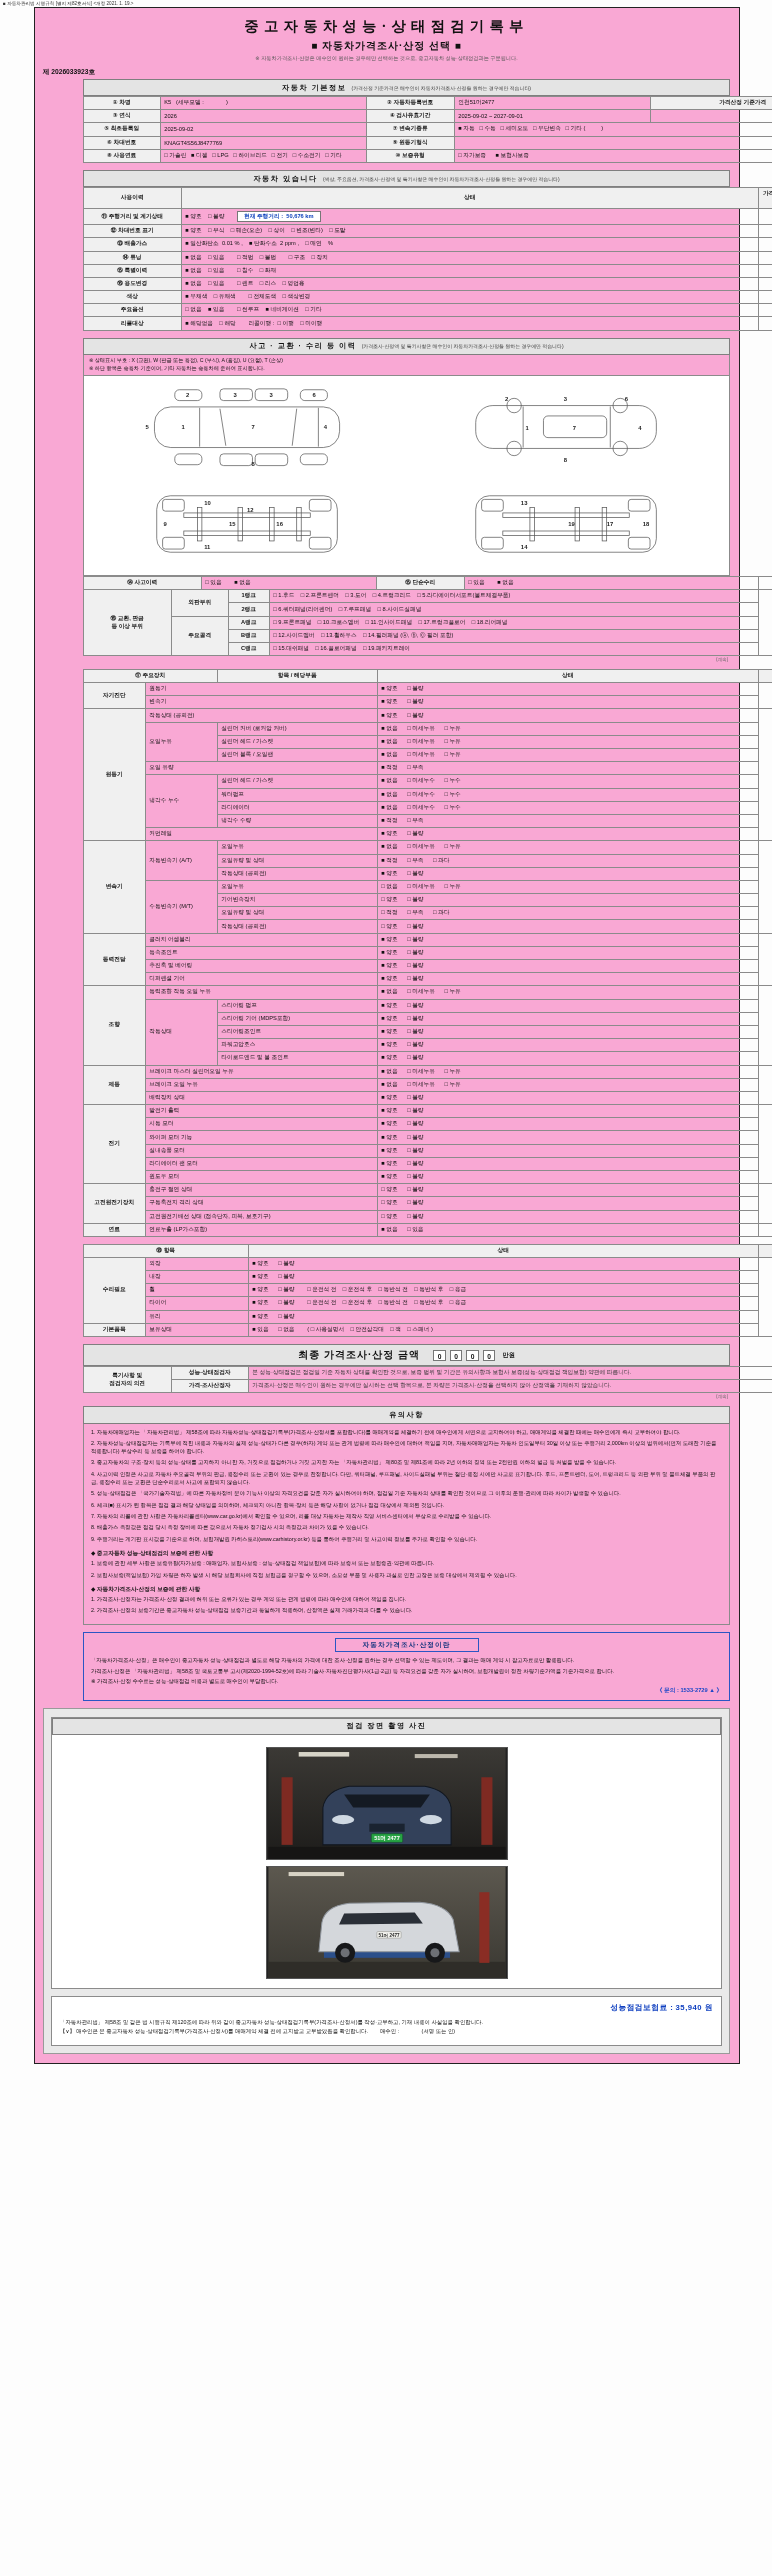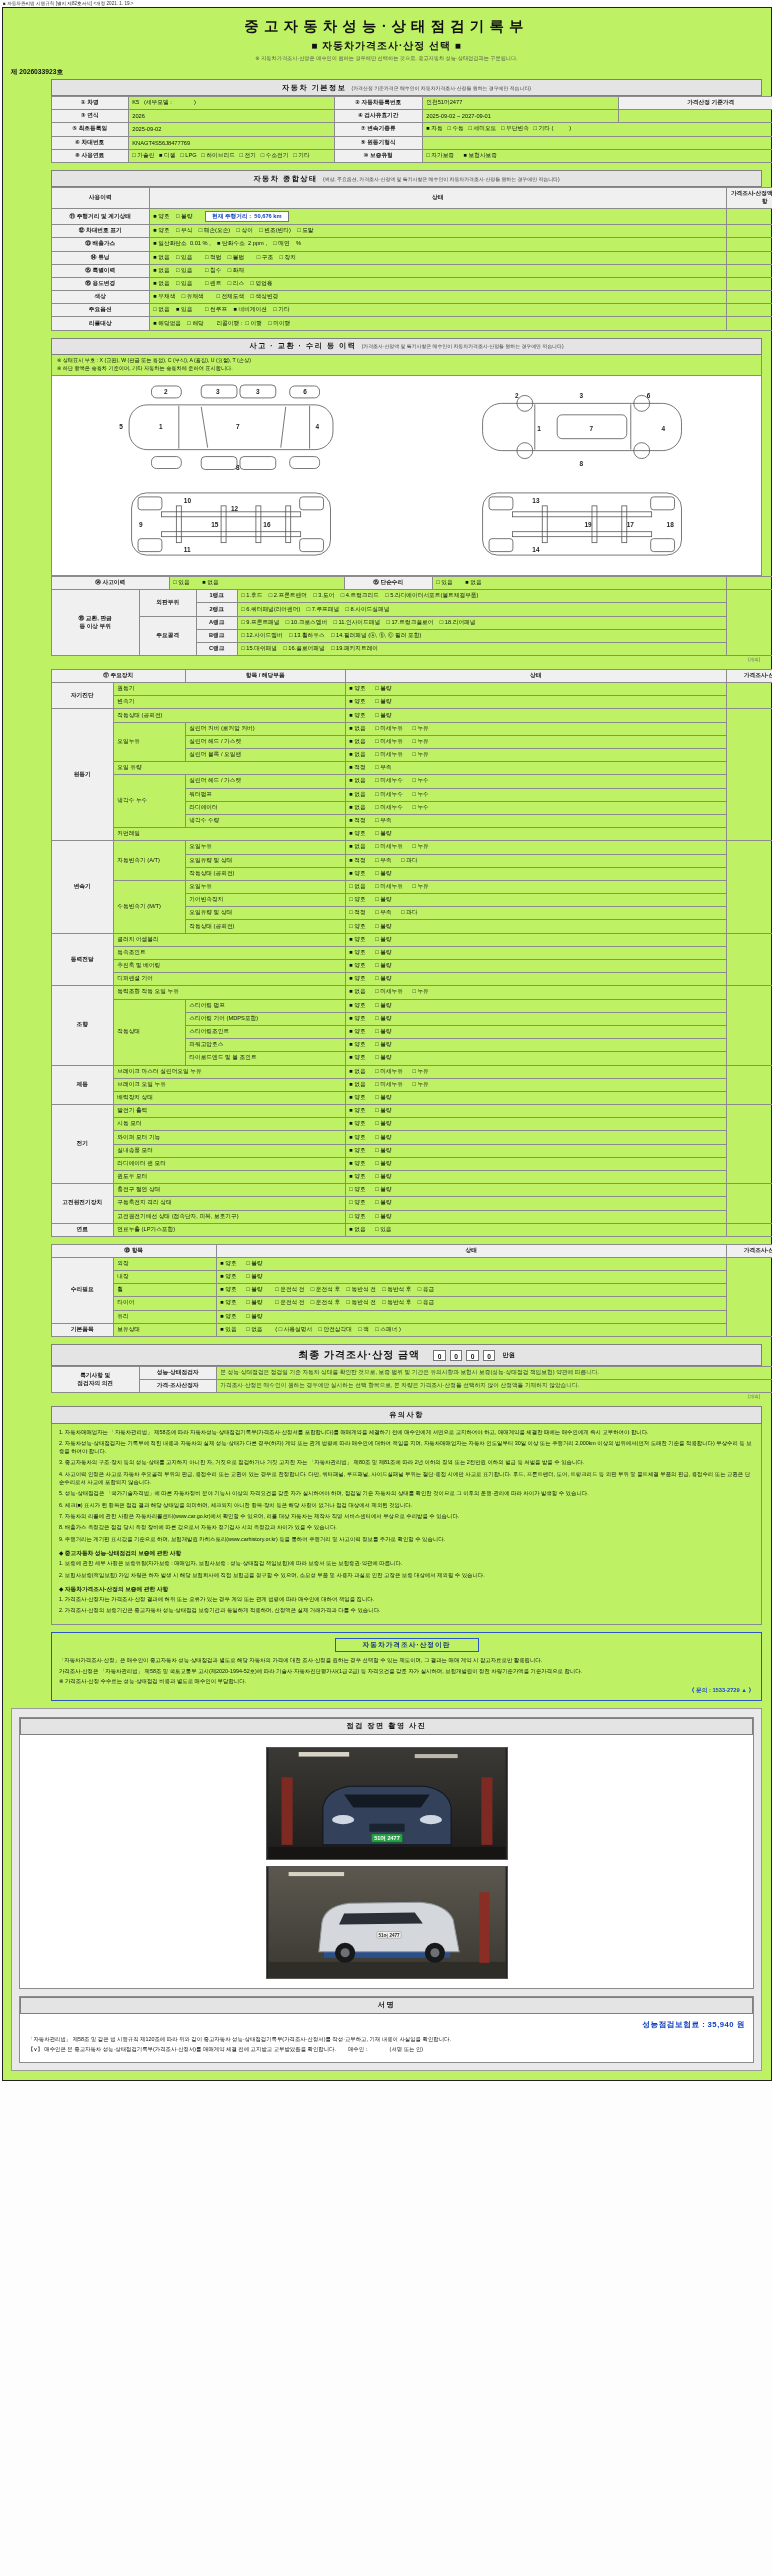--- a/index.html
+++ b/index.html
@@ -1,19 +1,19 @@
 <!DOCTYPE html>
 <html style="font-size:8.2px"><head>
 <meta charset="utf-8">
 <style>
   * { box-sizing: border-box; }
   html,body { margin:0; padding:0; }
   body { width:773px; background:#fdfdfd; font-family:"Liberation Sans","DejaVu Sans",sans-serif; color:#111; }
   .form-ref { font-size:4.6px; color:#333; padding:1px 3.1px 0.5px; }
-  .sheet { width:770px; margin:0 auto 14px; border:0.5px solid #222; background:#bef264; padding:5.2px 8.2px 9.3px; }
+  .sheet { width:706px; margin:0 auto 14px; border:0.5px solid #222; background:#f9a8d4; padding:5.2px 8.2px 9.3px; }
 
   .doc-header { text-align:center; padding:4.1px 0 1px; }
   .doc-title { font-size:14.4px; font-weight:bold; letter-spacing:5.2px; margin:0; font-family:"Liberation Serif","DejaVu Serif",serif; }
   .doc-subtitle { font-size:10px; font-weight:bold; margin-top:3.1px; letter-spacing:1px; }
   .doc-subnote { font-size:5.2px; color:#555; margin-top:2.1px; }
   .doc-no { font-size:6.7px; font-weight:bold; margin:5.2px 0 2.1px; }
 
   section { margin-bottom:7.2px;padding-left:40px; }
   .band { display:flex; align-items:center; justify-content:center; gap:5.2px; background:#e4e4e4; border:0.5px solid #7f7f7f; padding:2.6px 3.1px; }
   .band .bt { font-size:7.2px; font-weight:bold; letter-spacing:1.5px; }
@@ -121,21 +121,21 @@
             <td>□ 가솔린   ■ 디젤   □ LPG   □ 하이브리드   □ 전기   □ 수소전기   □ 기타</td>
             <td class="hd">⑩ 보증유형</td>
             <td colspan="3">□ 자가보증      ■ 보험사보증</td>
           </tr>
         </tbody>
     </table>
   </section>
 
   <section>
     <div class="band">
-      <span class="bt">자동차 종합상태</span>
+      <span class="bt">자동차 있습니다</span>
       <span class="bn">(색상, 주요옵션, 가격조사·산정액 및 특기사항은 매수인이 자동차가격조사·산정을 원하는 경우에만 적습니다)</span>
     </div>
     <table class="frm">
       <colgroup>
           <col style="width:98px">
           <col style="width:577px">
           <col style="width:77px">
         </colgroup>
       <tbody>
           <tr>
@@ -702,23 +702,20 @@
           <circle cx="152" cy="170" r="9" fill="#6d7075"></circle>
           <circle cx="330" cy="170" r="20" fill="#17181a"></circle>
           <circle cx="330" cy="170" r="9" fill="#6d7075"></circle>
           <rect x="215" y="128" width="48" height="13" rx="2" fill="#f2f2ee" stroke="#8a8a84"></rect>
           <text x="239" y="138" class="plate-text2">51머 2477</text>
         </svg>
       </div>
     </div>
 
     <div class="white-box">
-      <div class="band">
-        <span class="bt">서명</span>
-      </div>
       <div class="sign-content">
         <div class="fee-line">
           <span class="fee-label">성능점검보험료 :</span>
           <span class="fee-value">35,940 원</span>
         </div>
         <div id="sign-lines">
             <div class="s-line">「자동차관리법」 제58조 및 같은 법 시행규칙 제120조에 따라 위와 같이 중고자동차 성능·상태점검기록부(가격조사·산정서)를 작성·교부하고, 기재 내용이 사실임을 확인합니다.</div>
             <div class="s-line">【∨】 매수인은 본 중고자동차 성능·상태점검기록부(가격조사·산정서)를 매매계약 체결 전에 고지받고 교부받았음을 확인합니다.        매수인 :               (서명 또는 인)</div>
           </div>
       </div>

